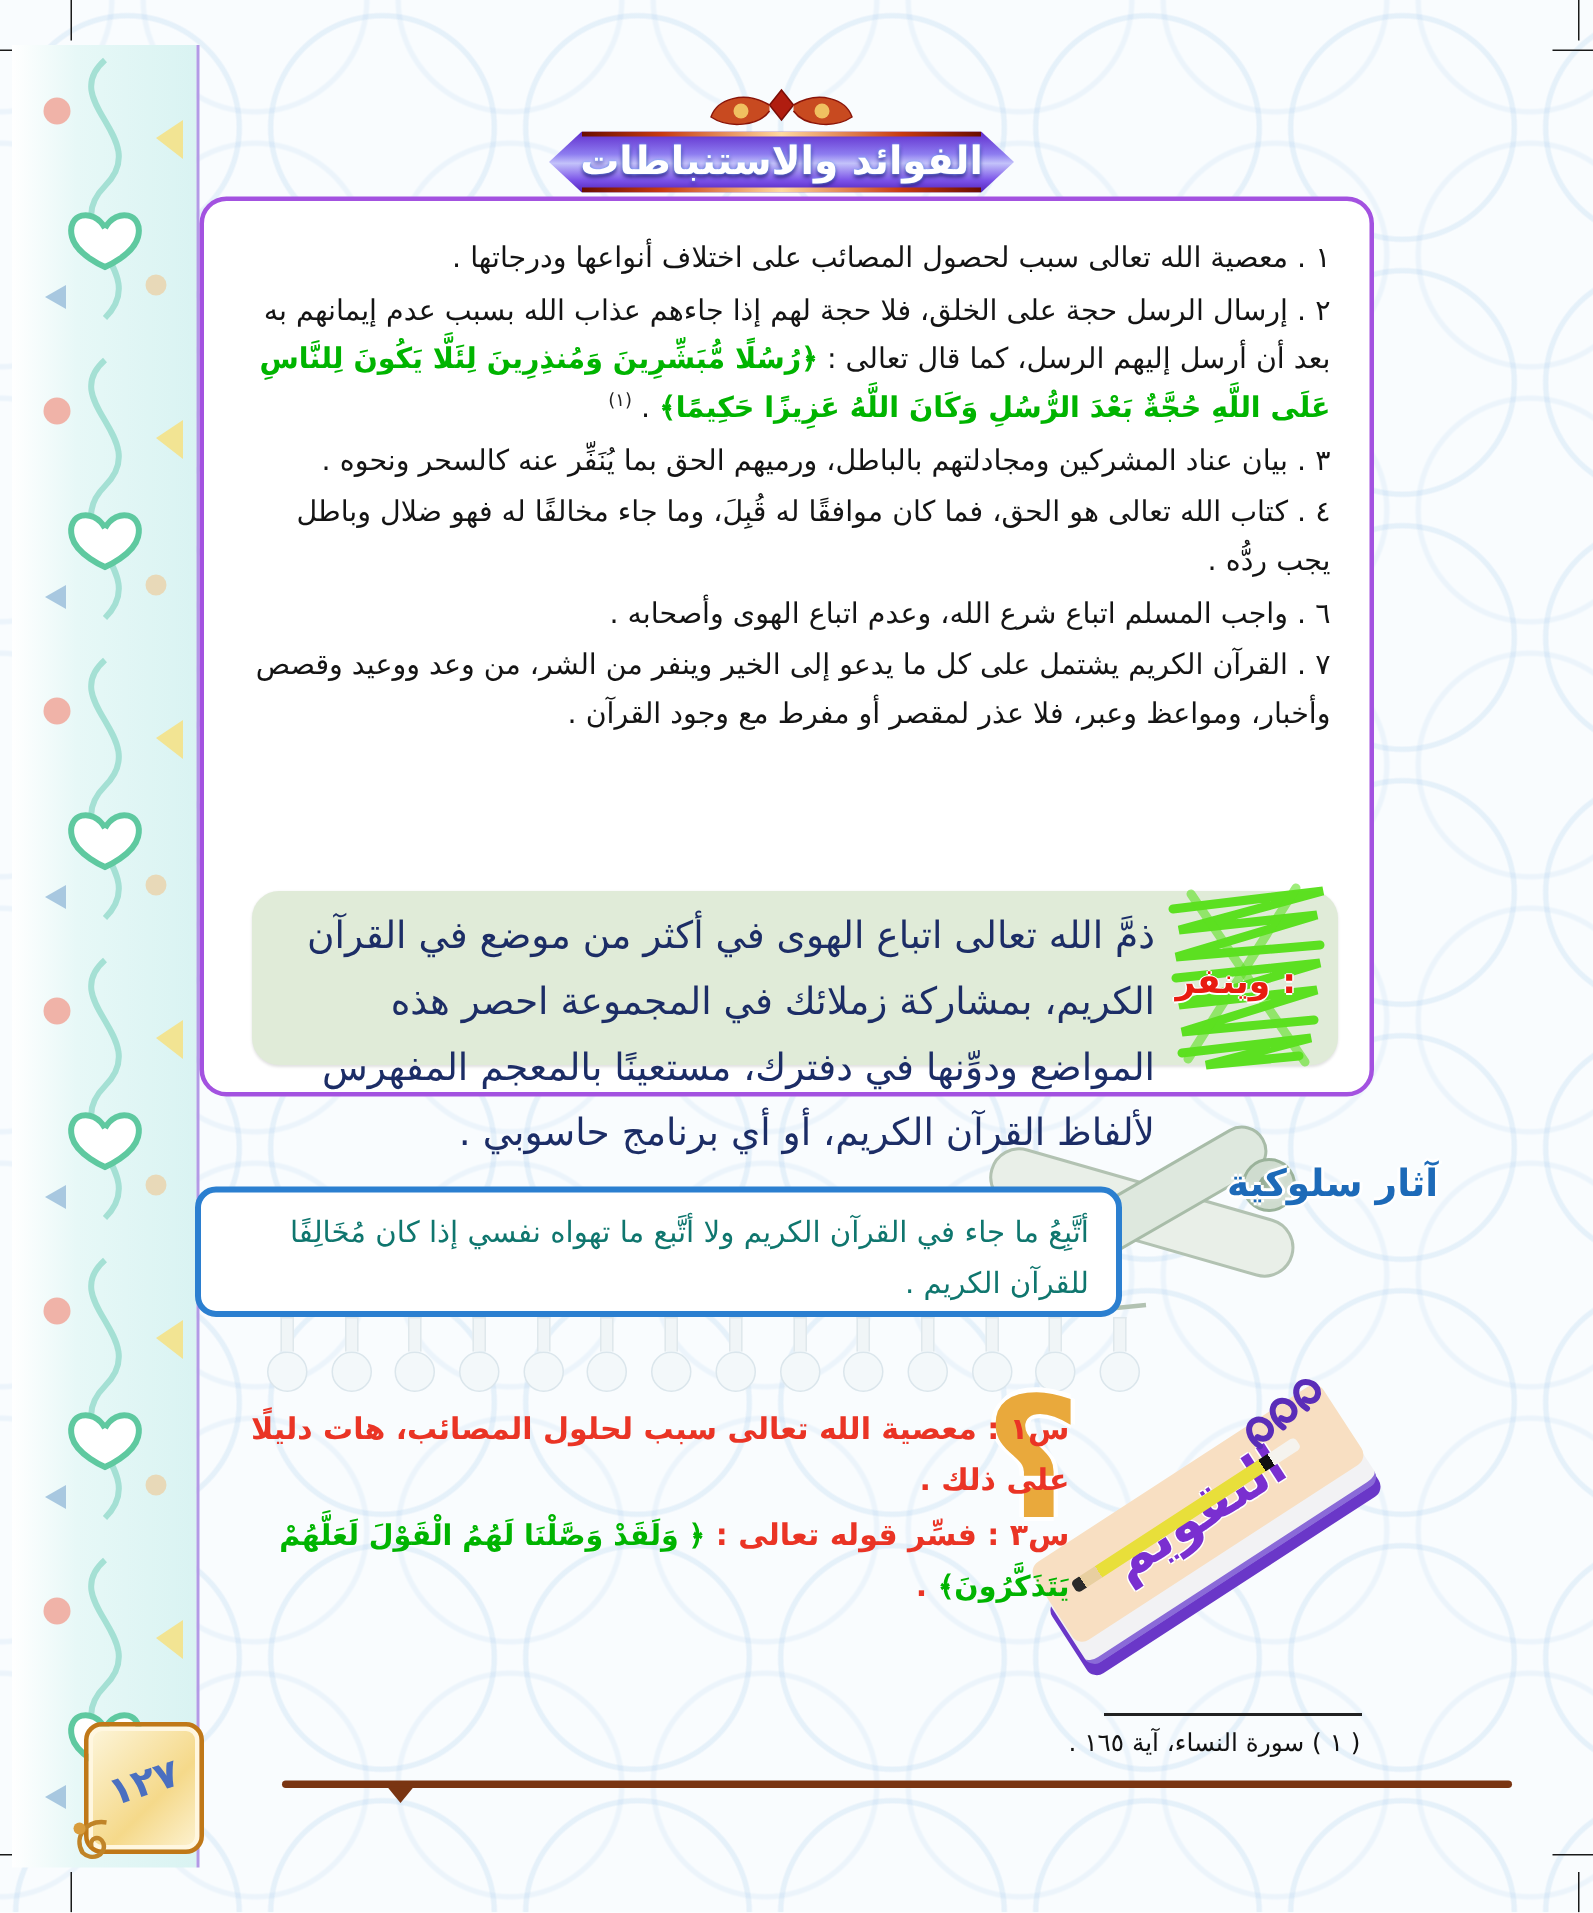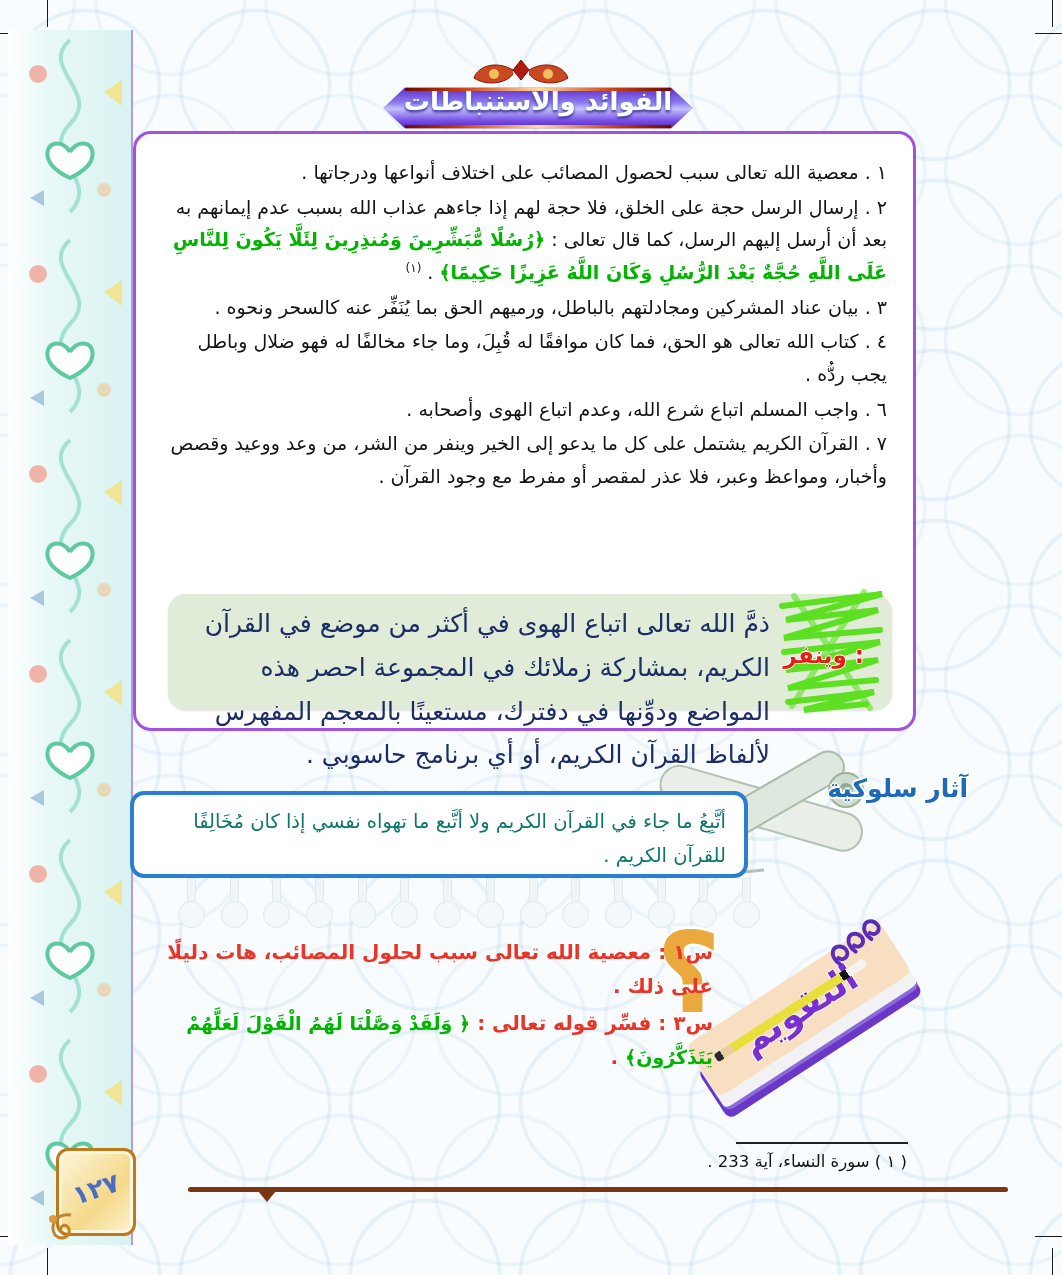--- a/index.html
+++ b/index.html
@@ -26,24 +26,24 @@
   .cm-br-h { right:0; bottom:38px; width:27px; height:1px; }
 
   
   .side-strip { position:absolute; left:8px; top:30px; width:125px; height:1215px;
     background:linear-gradient(90deg,#ffffff 0%, #e7f8f7 35%, #d9f3f2 100%);
     border-right:2px solid #b39ae6; }
 
   
   .banner-wrap { position:absolute; left:366px; top:58px; width:310px; height:72px; }
   .ornament { position:absolute; left:50%; top:0; transform:translateX(-50%); }
-  .banner { position:absolute; left:17px; top:28px; width:310px; height:44px;
+  .banner { position:absolute; left:0; top:28px; width:310px; height:44px;
     clip-path:polygon(0 50%, 7% 4%, 93% 4%, 100% 50%, 93% 96%, 7% 96%);
     background:linear-gradient(180deg,#5a22c8 0%, #8d7cf0 38%, #c3c2fa 52%, #7a52e8 78%, #4a18b0 100%);
-    display:flex; align-items:flex-start; justify-content:center; }
+    display:flex; align-items:center; justify-content:center; }
   .banner::before, .banner::after { content:""; position:absolute; left:7%; right:7%; height:5px;
     background:linear-gradient(90deg,#6a0d00, #c83a10 20%, #ffd9a0 50%, #c83a10 80%, #6a0d00); }
   .banner::before { top:0; } .banner::after { bottom:0; }
   .banner-title { color:#ffffff; font-size:26px; font-weight:bold; letter-spacing:0;
     text-shadow:0 0 2px #7ab0ff, 0 2px 3px #2a1a80; }
 
   
   .main-box { position:absolute; left:133px; top:131px; width:783px; height:600px;
     background:#ffffff; border:3px solid #a352e0; border-radius:18px; }
   .benefits { position:absolute; top:22px; right:26px; left:22px; direction:rtl;
@@ -57,21 +57,21 @@
   .activity-box { position:absolute; left:32px; top:460px; width:724px; height:116px;
     background:#e0ebd8; border-radius:18px; box-shadow:0 1px 2px rgba(0,0,0,0.12); }
   .scribble { position:absolute; right:2px; top:-8px; width:116px; height:130px; }
   .activity-label { position:absolute; right:28px; top:48px; color:#e81c10; font-size:23px; font-weight:bold;
     text-shadow:-1px 0 #fff, 1px 0 #fff, 0 -1px #fff, 0 1px #fff; z-index:3; }
   .activity-text { position:absolute; right:122px; left:16px; top:8px; direction:rtl;
     color:#1c2d66; font-size:25px; line-height:1.75; text-align:right; }
 
   
   .scroll-art { position:absolute; left:648px; top:738px; }
-  .behavior-title { position:absolute; left:818px; top:774px; width:150px; text-align:right;
+  .behavior-title { position:absolute; left:818px; top:774px; width:150px; text-align:left;
     color:#1d6ab8; font-size:25px; font-weight:bold;
     text-shadow:-2px 0 #fff, 2px 0 #fff, 0 -2px #fff, 0 2px #fff, 0 0 4px #fff; z-index:4; }
   .behavior-box { position:absolute; left:130px; top:791px; width:618px; height:87px;
     background:#ffffff; border:4px solid #2b7fd0; border-radius:14px; z-index:2; }
   .behavior-text { position:absolute; inset:10px 18px; direction:rtl; color:#0f766e;
     font-size:19.5px; line-height:1.75; text-align:right; }
 
   
   .pendants { position:absolute; left:178px; top:878px; width:582px; display:flex;
     justify-content:space-between; z-index:1; }
@@ -292,21 +292,21 @@
       </div>
     </div>
     <div class="pencil"></div>
   </div>
   <div class="questions" id="questions-list">
       <div class="question"><span class="seg-text">س١ : معصية الله تعالى سبب لحلول المصائب، هات دليلًا على ذلك .</span></div>
       <div class="question"><span class="seg-text">س٣ : فسِّر قوله تعالى : </span><span class="seg-quran">﴿ وَلَقَدْ وَصَّلْنَا لَهُمُ الْقَوْلَ لَعَلَّهُمْ يَتَذَكَّرُونَ﴾</span><span class="seg-text"> .</span></div>
     </div>
 
   <div class="footnote-rule"></div>
-  <div class="footnote-text">( ١ ) سورة النساء، آية 233 .</div>
+  <div class="footnote-text">( ١ ) سورة النساء، آية ١٦٥ .</div>
 
   <div class="bottom-rule"></div>
   <div class="bottom-notch"></div>
   <div class="page-badge">
     <span class="page-num">١٢٧</span>
     <span class="badge-flourish">
       <svg width="40" height="40" viewBox="0 0 40 40">
         <path d="M30 10 C16 8 8 20 14 30 C20 36 30 32 28 24 C26 18 18 20 20 26" stroke="#c08428" stroke-width="3" fill="none"></path>
         <circle cx="12" cy="14" r="4" fill="#d89c3c"></circle>
       </svg>

